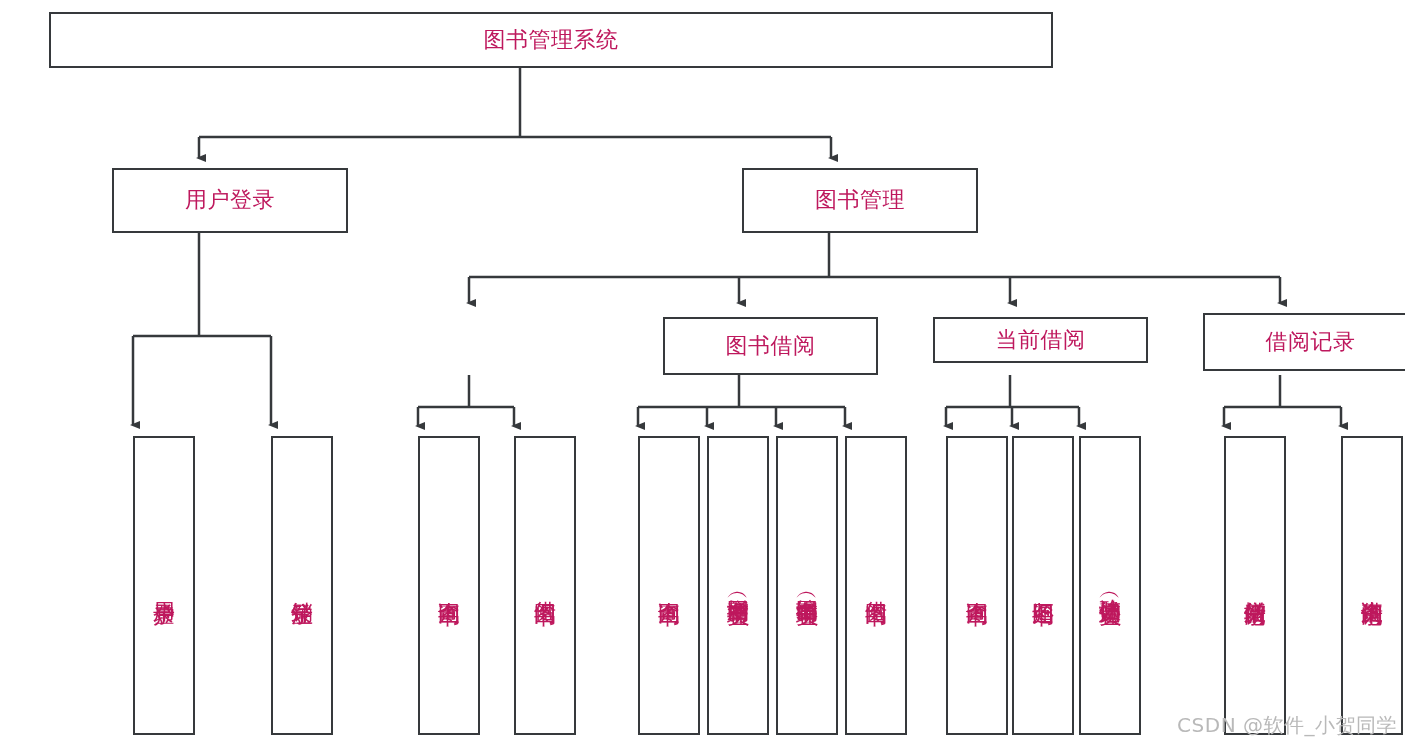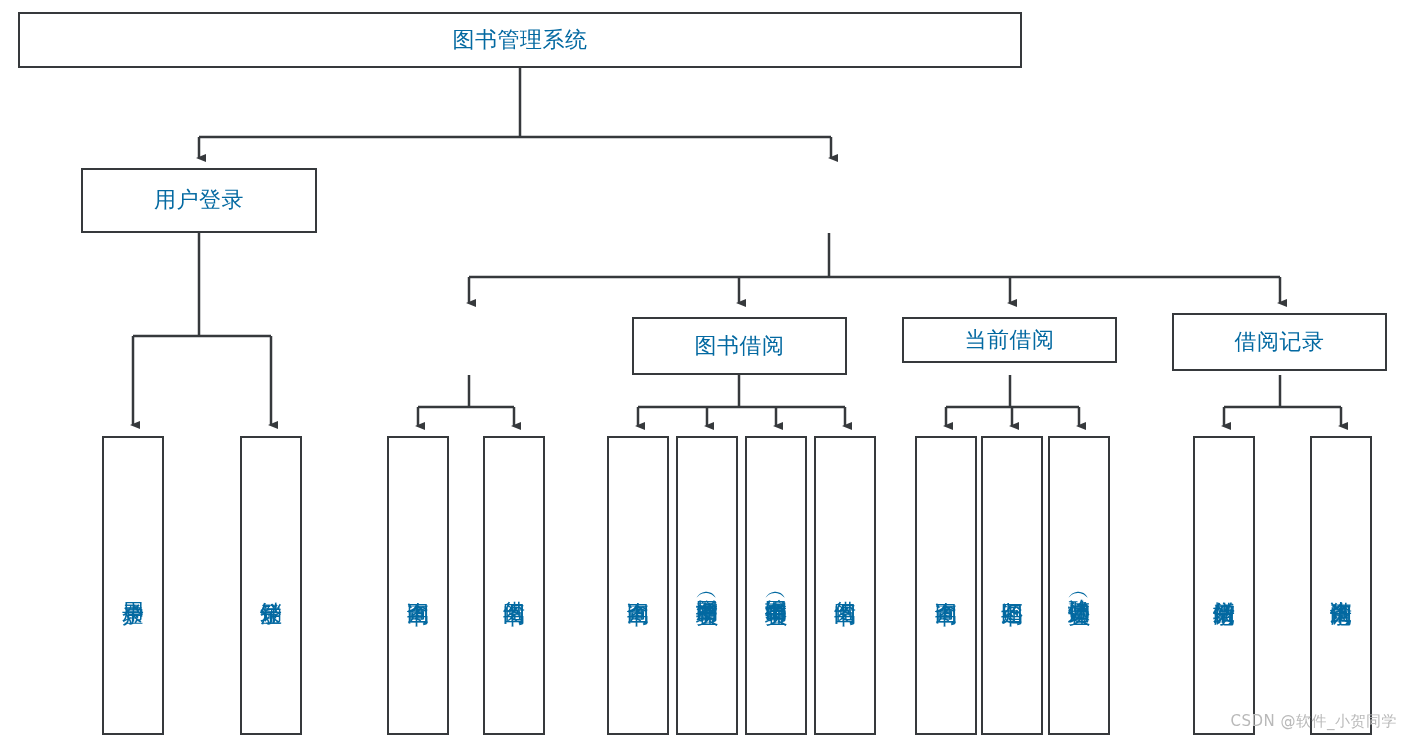--- a/index.html
+++ b/index.html
@@ -27,21 +27,22 @@
     pointer-events: none;
   }
   .node {
     position: absolute;
     box-sizing: border-box;
     background: #ffffff;
     border: 2.5px solid #36393c;
     display: flex;
     align-items: center;
     justify-content: center;
-    color: #0369a1;
+    color: #be185d;
+    margin-left: 31px;
   }
   .node .label {
     display: block;
     text-align: center;
     line-height: 1.12;
     white-space: nowrap;
   }
   
   .node.h .label {
     font-size: 22px;
@@ -60,22 +61,22 @@
     text-orientation: upright;
     font-size: 22px;
     line-height: 1.28;
     letter-spacing: 1px;
     white-space: nowrap;
     max-height: 288px;
   }
   .watermark {
     position: absolute;
     right: 8px;
-    bottom: 16px;
-    font-size: 15px;
+    bottom: 8px;
+    font-size: 20px;
     color: #b9b9b9;
     letter-spacing: 0.5px;
     white-space: nowrap;
     user-select: none;
   }
 </style>
 </head>
 <body>
 
 <div id="canvas">
@@ -130,20 +131,23 @@
     </g>
   </svg>
 
   <div class="node h root" style="left:18px; top:12px; width:1004px; height:56px;">
     <span class="label">图书管理系统</span>
   </div>
 
   <div class="node h" style="left:81px; top:168px; width:236px; height:65px;">
     <span class="label">用户登录</span>
   </div>
+  <div class="node h" style="left:711px; top:168px; width:236px; height:65px;">
+    <span class="label">图书管理</span>
+  </div>
 
   <div class="node h" style="left:632px; top:317px; width:215px; height:58px;">
     <span class="label">图书借阅</span>
   </div>
   <div class="node h" style="left:902px; top:317px; width:215px; height:46px;">
     <span class="label">当前借阅</span>
   </div>
   <div class="node h" style="left:1172px; top:313px; width:215px; height:58px;">
     <span class="label">借阅记录</span>
   </div>

